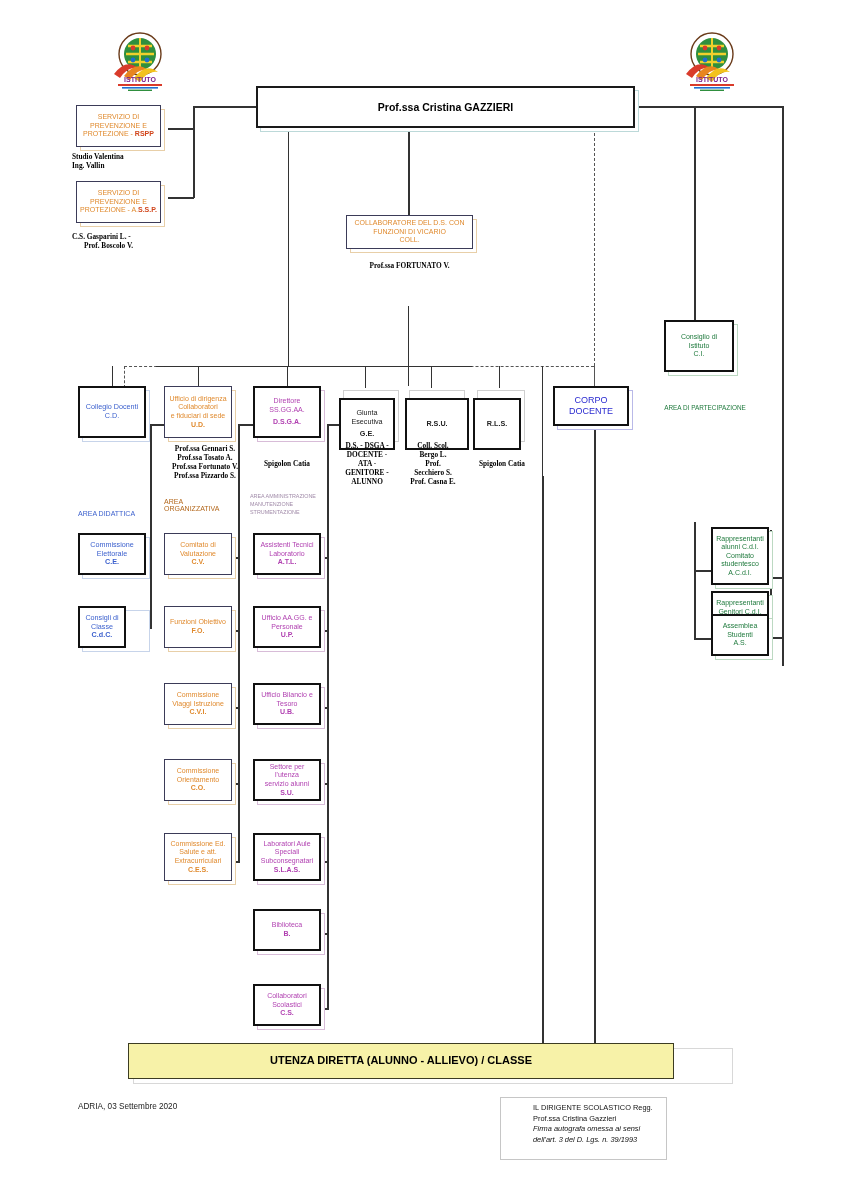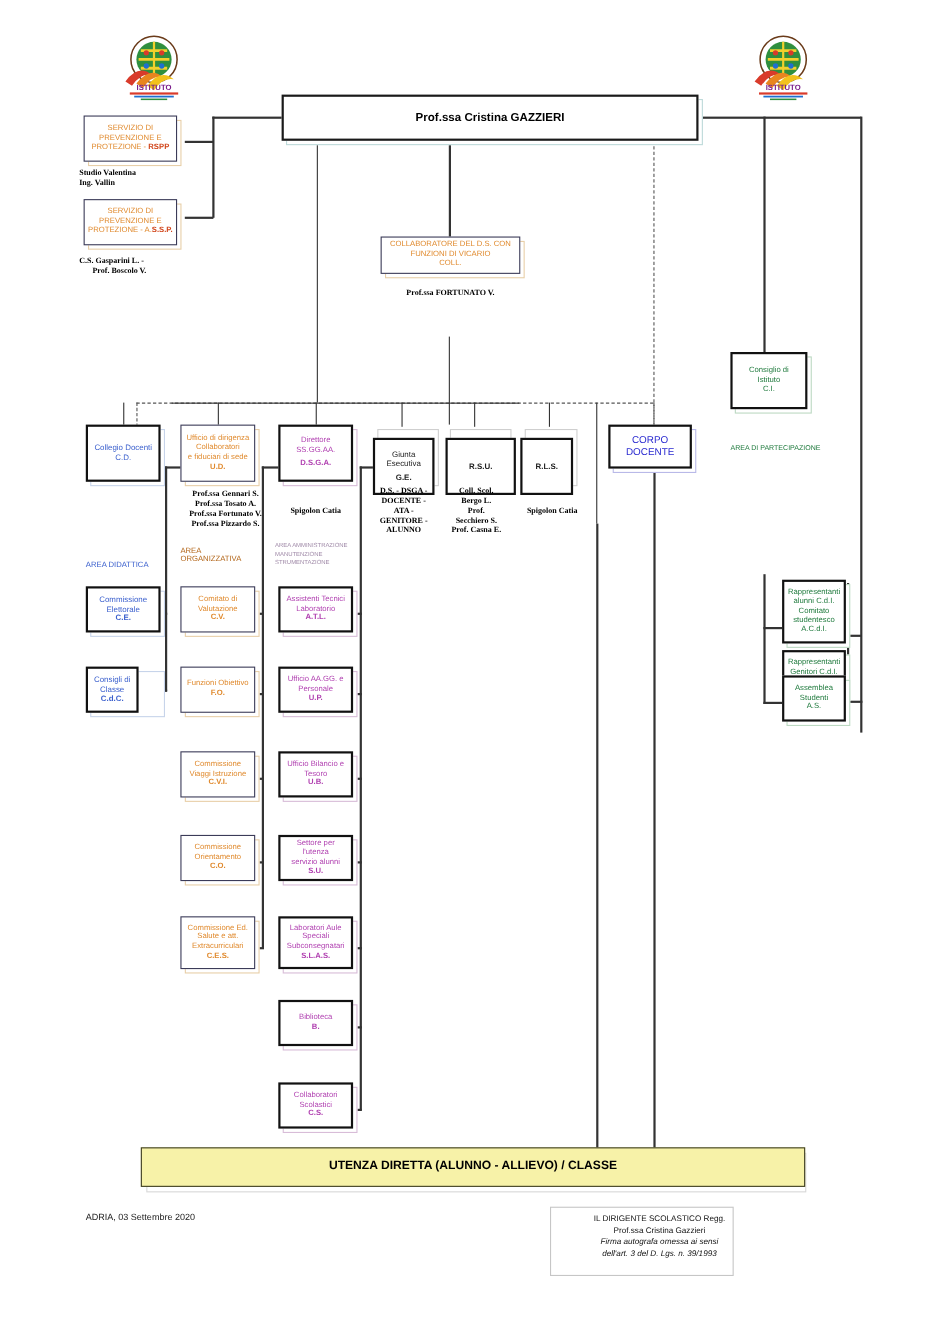--- a/index.html
+++ b/index.html
@@ -36,29 +36,29 @@
   .purple-ghost{border:1px solid #d8bcd8;}
   .black{border:2px solid #111;color:#222;font-size:7.2px;margin-top:12px;}
   .black-ghost{border:1px solid #cfcfcf;}
   .green{border:2px solid #111;color:#1f7a3d;font-size:7px;}
   .green-ghost{border:1px solid #bcd9c2;}
   .bigblue{border:2px solid #111;color:#2a2ad0;font-size:9px;}
   .bigblue-ghost{border:1px solid #b9b9e8;}
   .sub{font-size:7.3px;font-weight:bold;color:#000;font-family:Liberation Serif, serif;}
   .area{font-size:7px;}
   #bottom{
-    left:128px;top:1043px;width:604px;height:36px;background:#f7f2a8;
+    left:128px;top:1043px;width:546px;height:36px;background:#f7f2a8;
     border:1.6px solid #3c3c22;color:#000;font-weight:bold;font-size:11px;z-index:3;
   }
   #bottom-ghost{left:133px;top:1048px;width:600px;height:36px;border:1px solid #d8d8d8;}
   #adria{left:78px;top:1102px;font-size:8.2px;color:#222;z-index:4;}
   #sig{
     position:absolute;left:500px;top:1097px;width:167px;height:63px;
     border:1px solid #c6c6c6;z-index:4;font-size:7.4px;color:#111;
-    text-align:center;padding-top:5px;box-sizing:border-box;line-height:1.45;padding-left:32px;
+    padding-top:5px;box-sizing:border-box;line-height:1.45;padding-left:32px;
   }
   #sig .ital{font-style:italic;}
   .bold{font-weight:bold;}
 </style>
 </head>
 <body>
 
 <div id="canvas">
 
   <div class="logo" style="left:104px;top:28px;width:72px;height:64px;">

